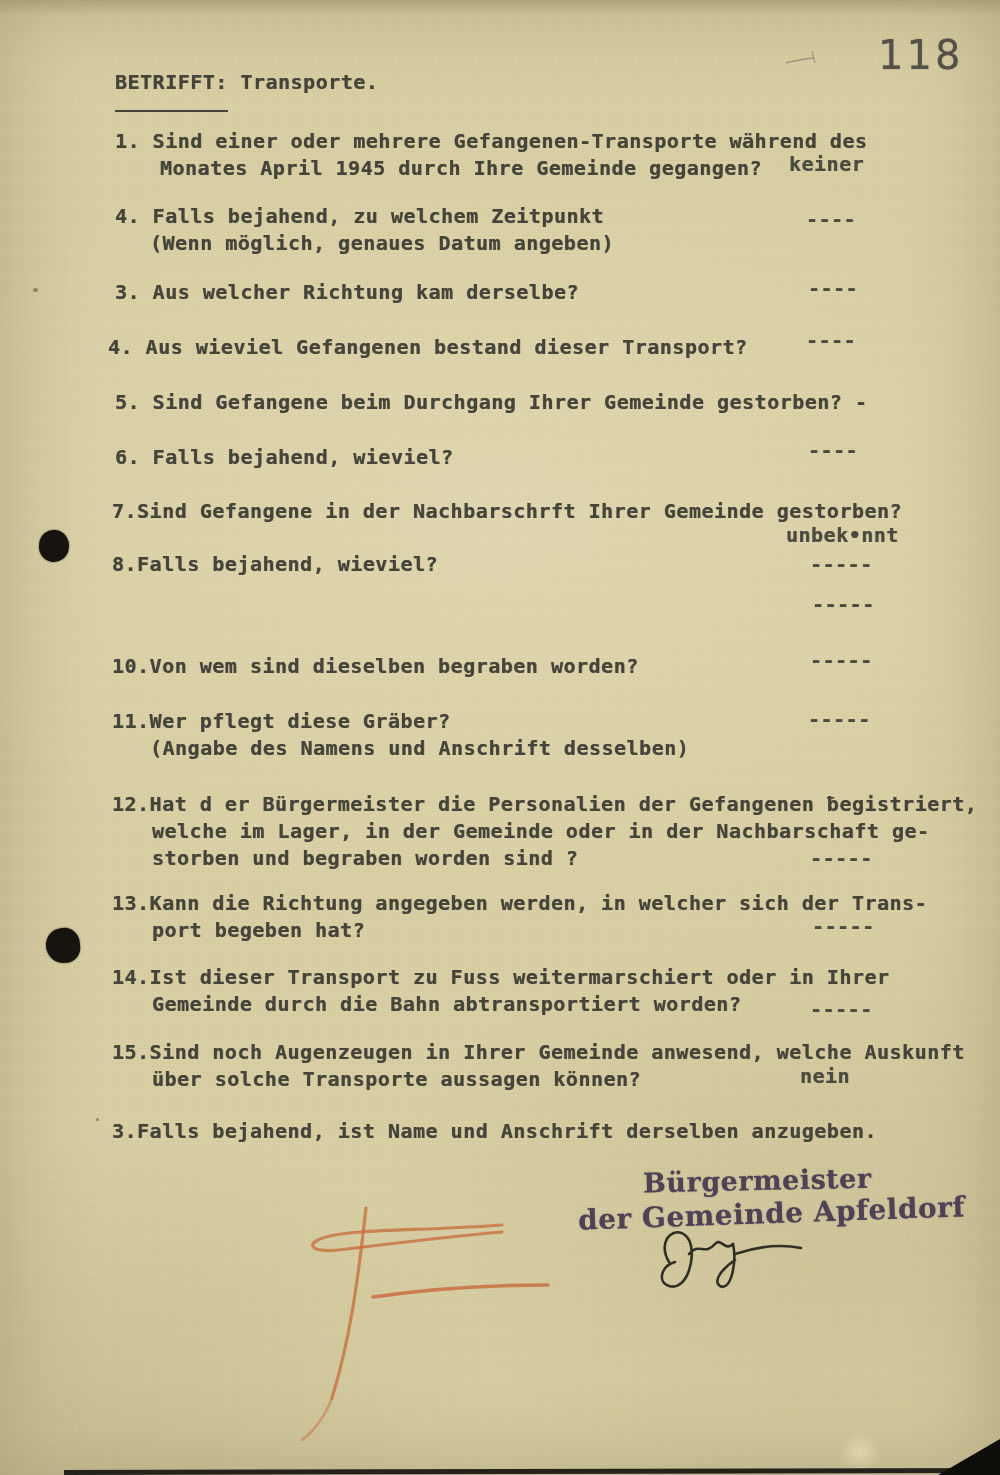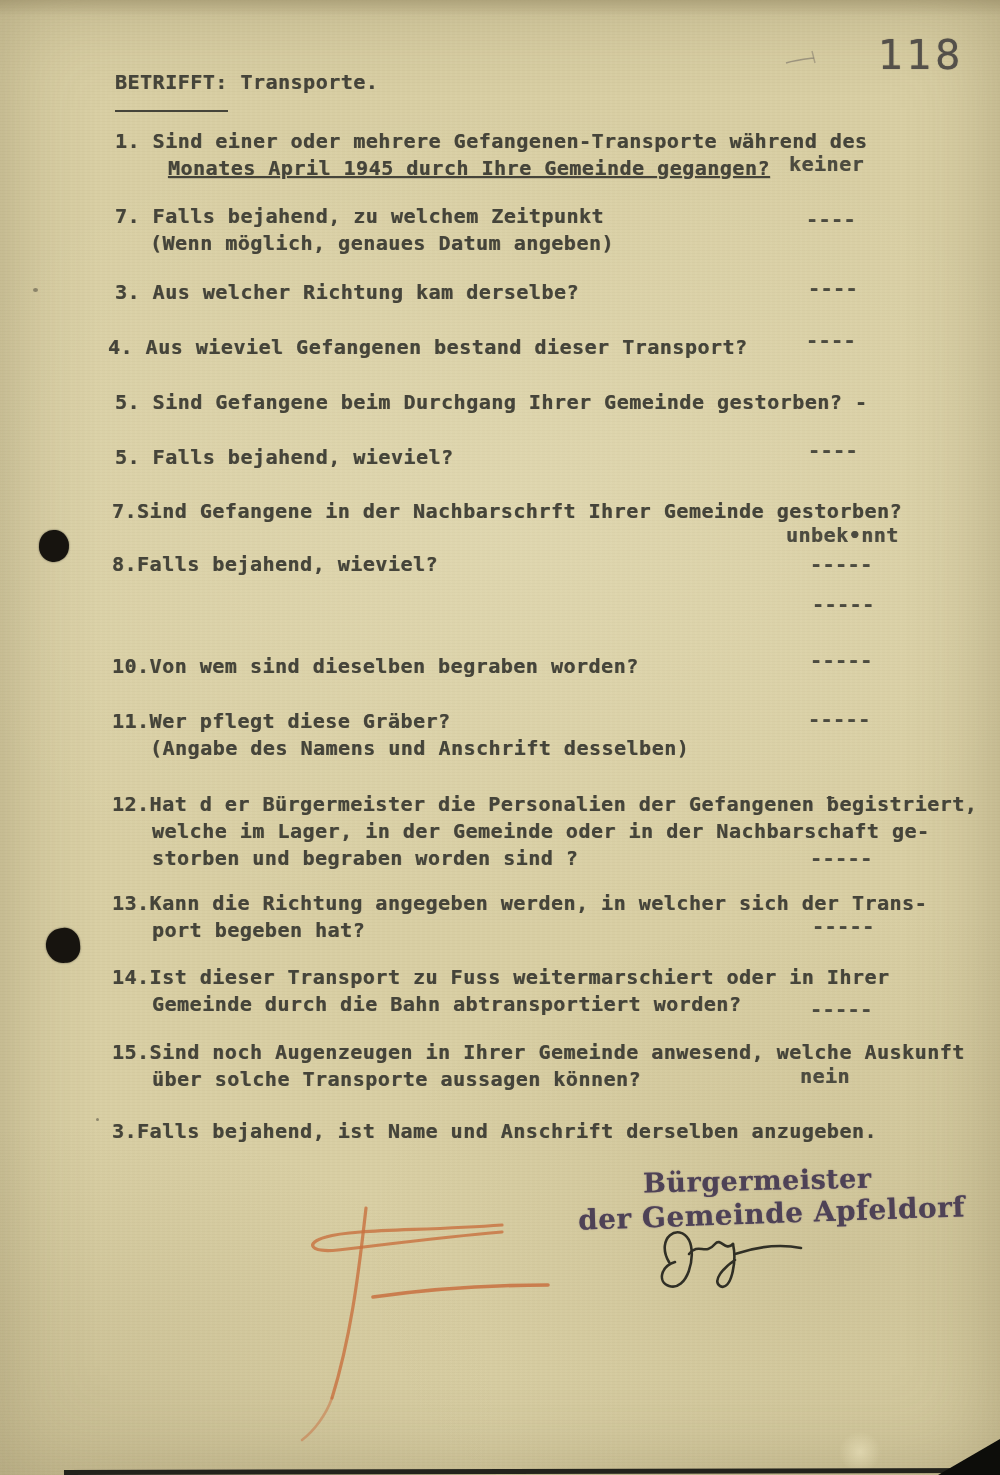--- a/index.html
+++ b/index.html
@@ -63,36 +63,36 @@
 
   <div class="pagenum">118</div>
   <svg class="svgabs" style="left:782px;top:45px;" width="48" height="30">
     <path d="M4 18 C 14 15, 24 14, 32 13" stroke="#8a8272" stroke-width="1.6" fill="none" opacity="0.75"></path>
     <path d="M30 6 L 33 18" stroke="#8a8272" stroke-width="1.4" fill="none" opacity="0.6"></path>
   </svg>
 
   <div class="tl" style="left:115px;top:68px;"><span class="subject-label">BETRIFFT:</span><span> Transporte.</span></div>
 
   <div class="tl" style="left:115px;top:127px;">1. Sind einer oder mehrere Gefangenen-Transporte während des</div>
-  <div class="tl" style="left:168px;top:154px;text-decoration:underline;">Monates April 1945 durch Ihre Gemeinde gegangen?</div>
+  <div class="tl" style="left:160px;top:154px;">Monates April 1945 durch Ihre Gemeinde gegangen?</div>
   <div class="tl ans" style="left:789px;top:150px;">keiner</div>
 
-  <div class="tl" style="left:115px;top:202px;">7. Falls bejahend, zu welchem Zeitpunkt</div>
+  <div class="tl" style="left:115px;top:202px;">4. Falls bejahend, zu welchem Zeitpunkt</div>
   <div class="tl" style="left:150px;top:229px;">(Wenn möglich, genaues Datum angeben)</div>
   <div class="tl ans" style="left:806px;top:205px;">----</div>
 
   <div class="tl" style="left:115px;top:278px;">3. Aus welcher Richtung kam derselbe?</div>
   <div class="tl ans" style="left:808px;top:274px;">----</div>
 
   <div class="tl" style="left:108px;top:333px;">4. Aus wieviel Gefangenen bestand dieser Transport?</div>
   <div class="tl ans" style="left:806px;top:326px;">----</div>
 
   <div class="tl" style="left:115px;top:388px;">5. Sind Gefangene beim Durchgang Ihrer Gemeinde gestorben? -</div>
 
-  <div class="tl" style="left:115px;top:443px;">5. Falls bejahend, wieviel?</div>
+  <div class="tl" style="left:115px;top:443px;">6. Falls bejahend, wieviel?</div>
   <div class="tl ans" style="left:808px;top:436px;">----</div>
 
   <div class="tl" style="left:112px;top:497px;">7.Sind Gefangene in der Nachbarschrft Ihrer Gemeinde gestorben?</div>
   <div class="tl ans" style="left:786px;top:521px;">unbek•nnt</div>
 
   <div class="tl" style="left:112px;top:550px;">8.Falls bejahend, wieviel?</div>
   <div class="tl ans" style="left:810px;top:550px;">-----</div>
 
   <div class="tl ans" style="left:812px;top:590px;">-----</div>
 

